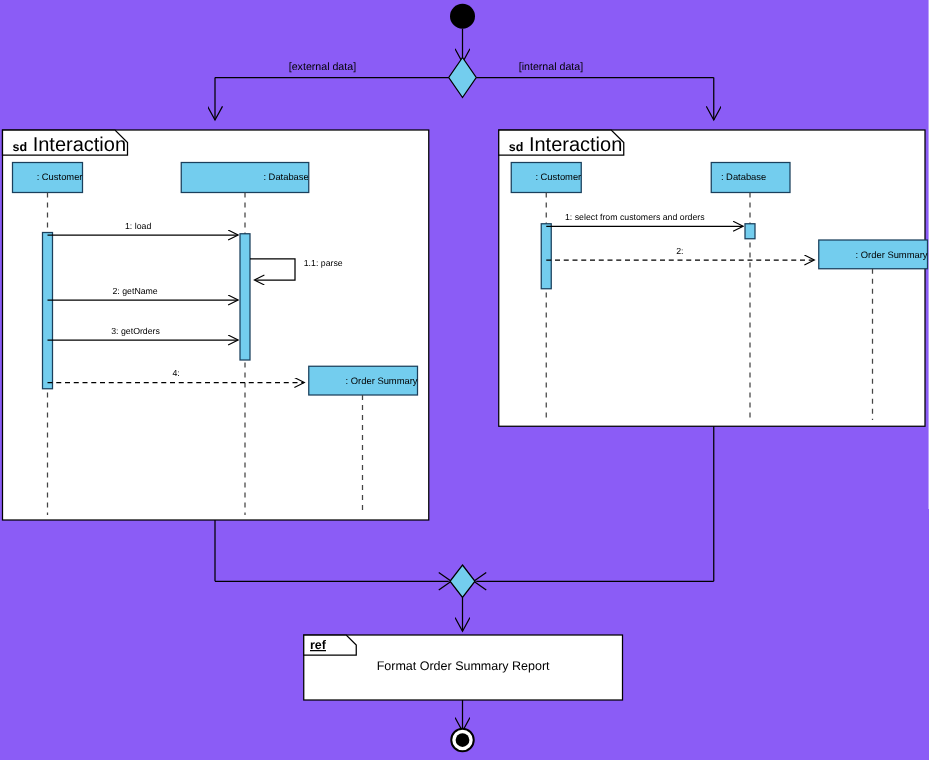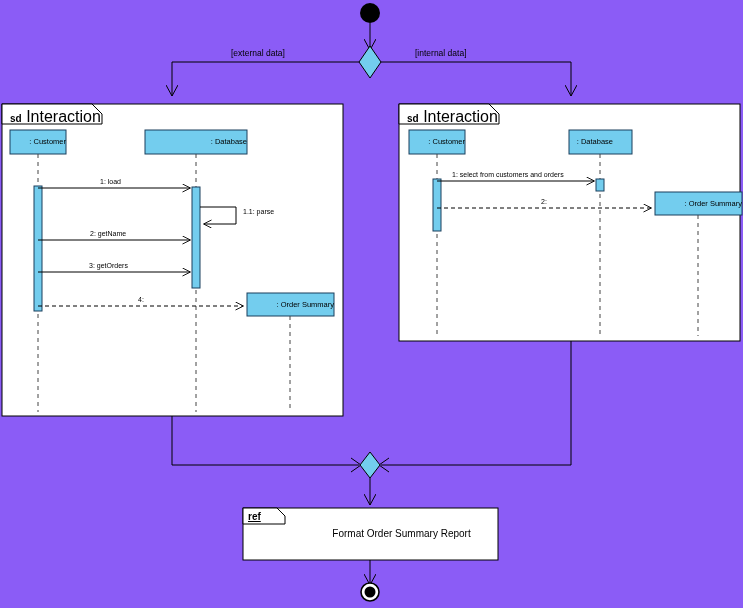--- a/index.html
+++ b/index.html
@@ -194,15 +194,15 @@
   </div>
 
   <div class="txt lifeline-label" style="left:409px; top:137px; width:56px;">: Customer</div>
   <div class="txt lifeline-label" style="left:569px; top:137px; width:44px;">: Database</div>
   <div class="txt lifeline-label" style="left:655px; top:199px; width:87px;">: Order Summary</div>
 
   <div class="txt msg-label" style="left:452px; top:171px;">1: select from customers and orders</div>
   <div class="txt msg-label" style="left:541px; top:198px;">2:</div>
 
   <div class="txt frame-kw" style="left:248px; top:511px;text-decoration:underline;">ref</div>
-  <div class="txt ref-title" style="left:243px; top:528px; width:255px; text-align:center;padding-left:31px;">Format Order Summary Report</div>
+  <div class="txt ref-title" style="left:243px; top:528px; width:255px; text-align:center;">Format Order Summary Report</div>
 
 </div>
 
 </body></html>

